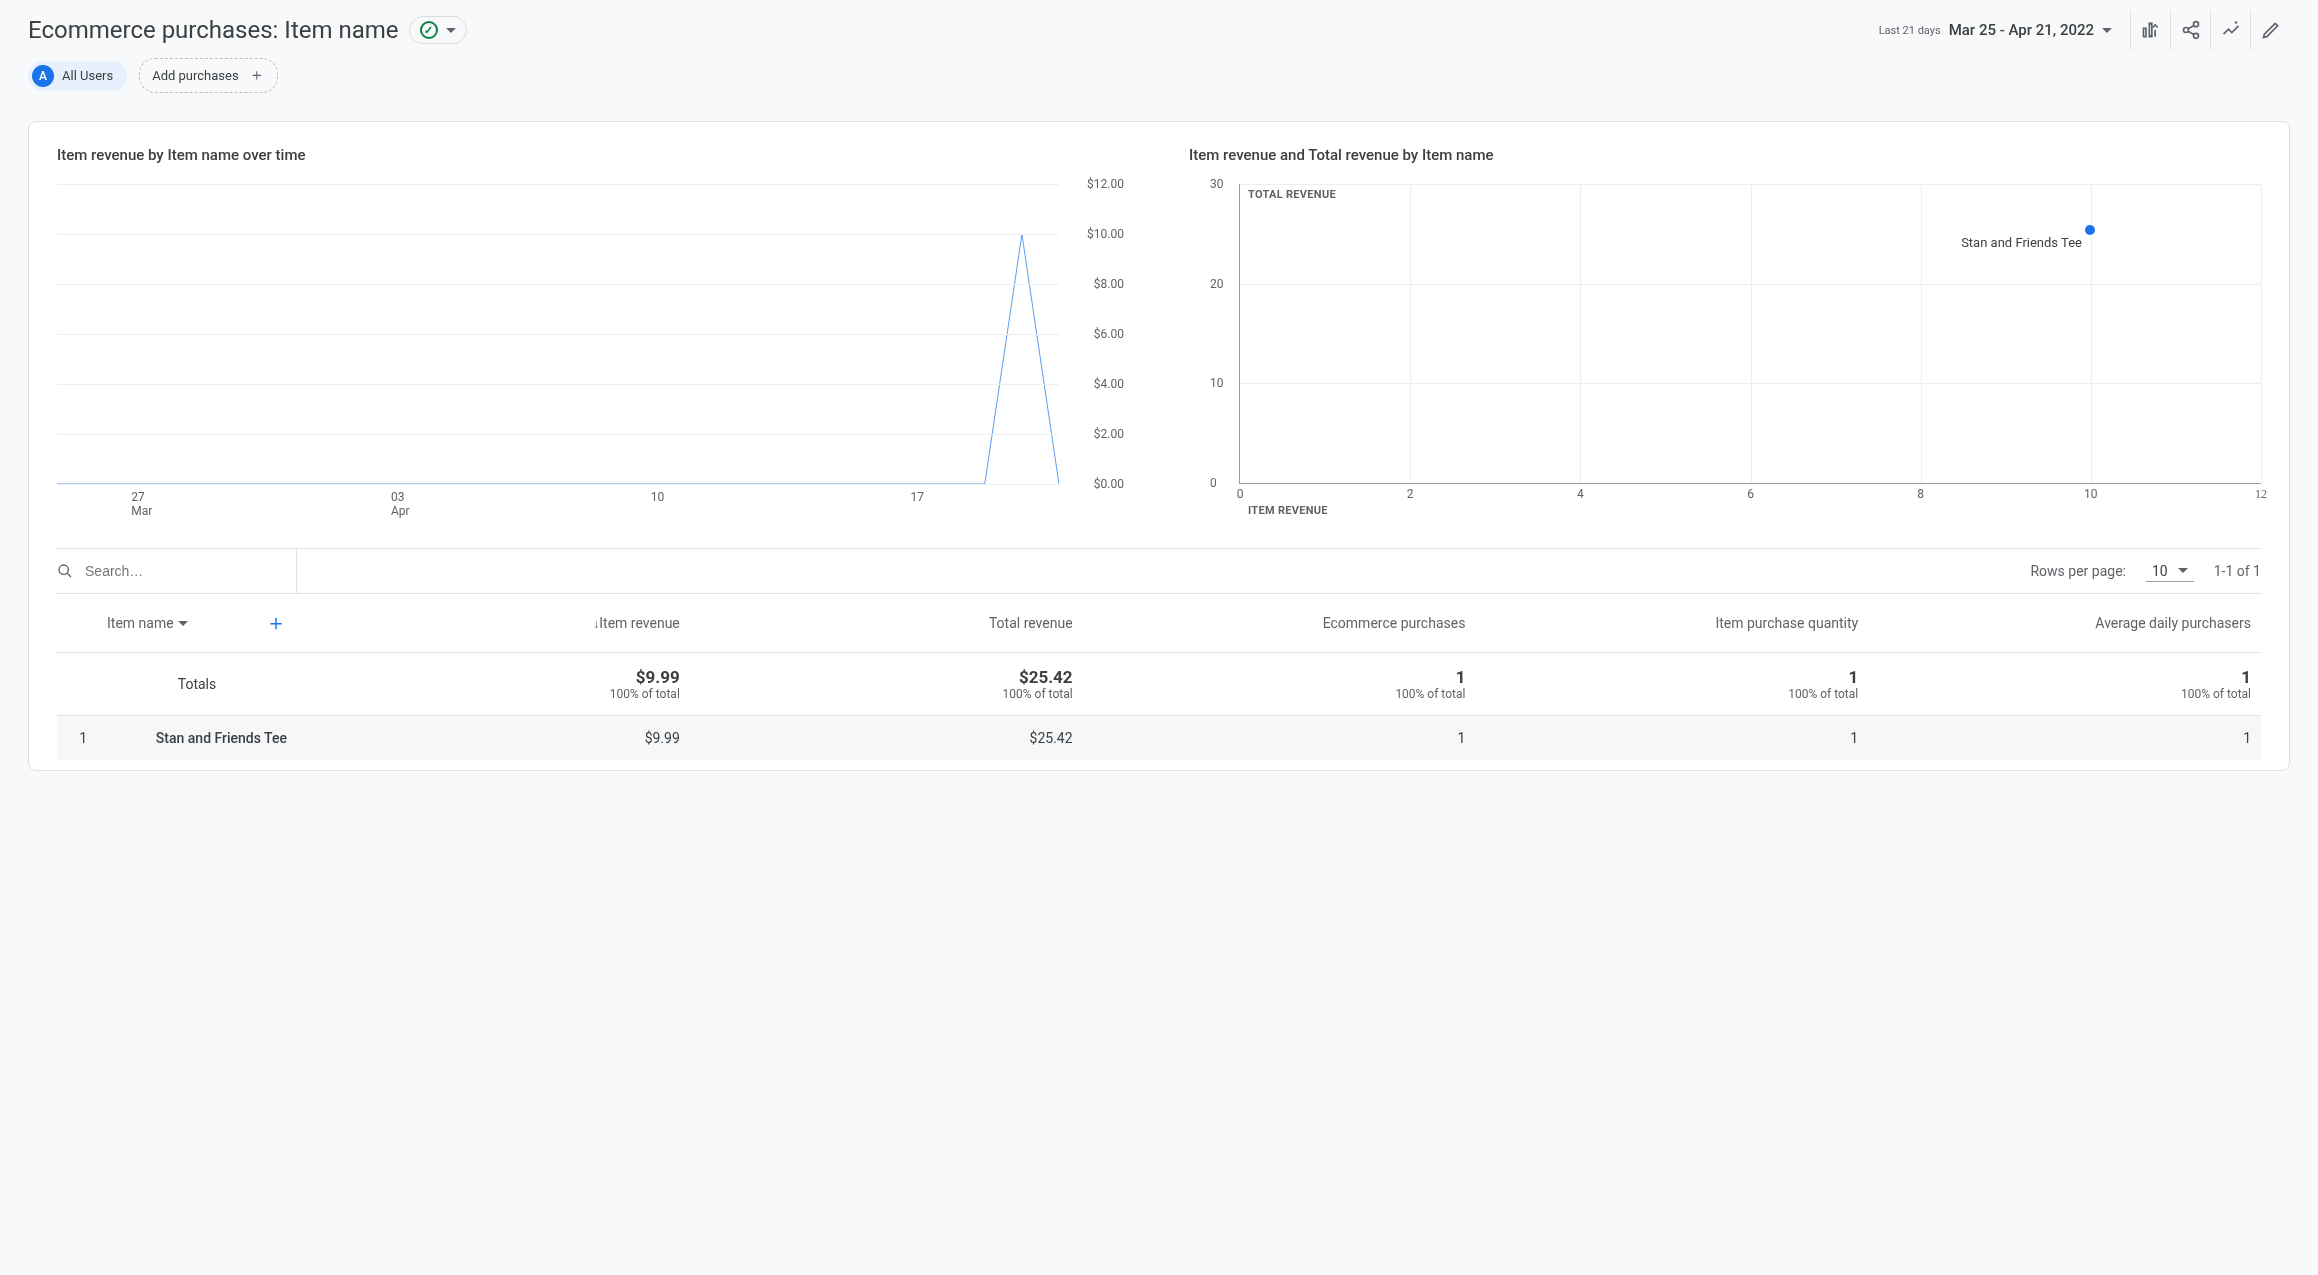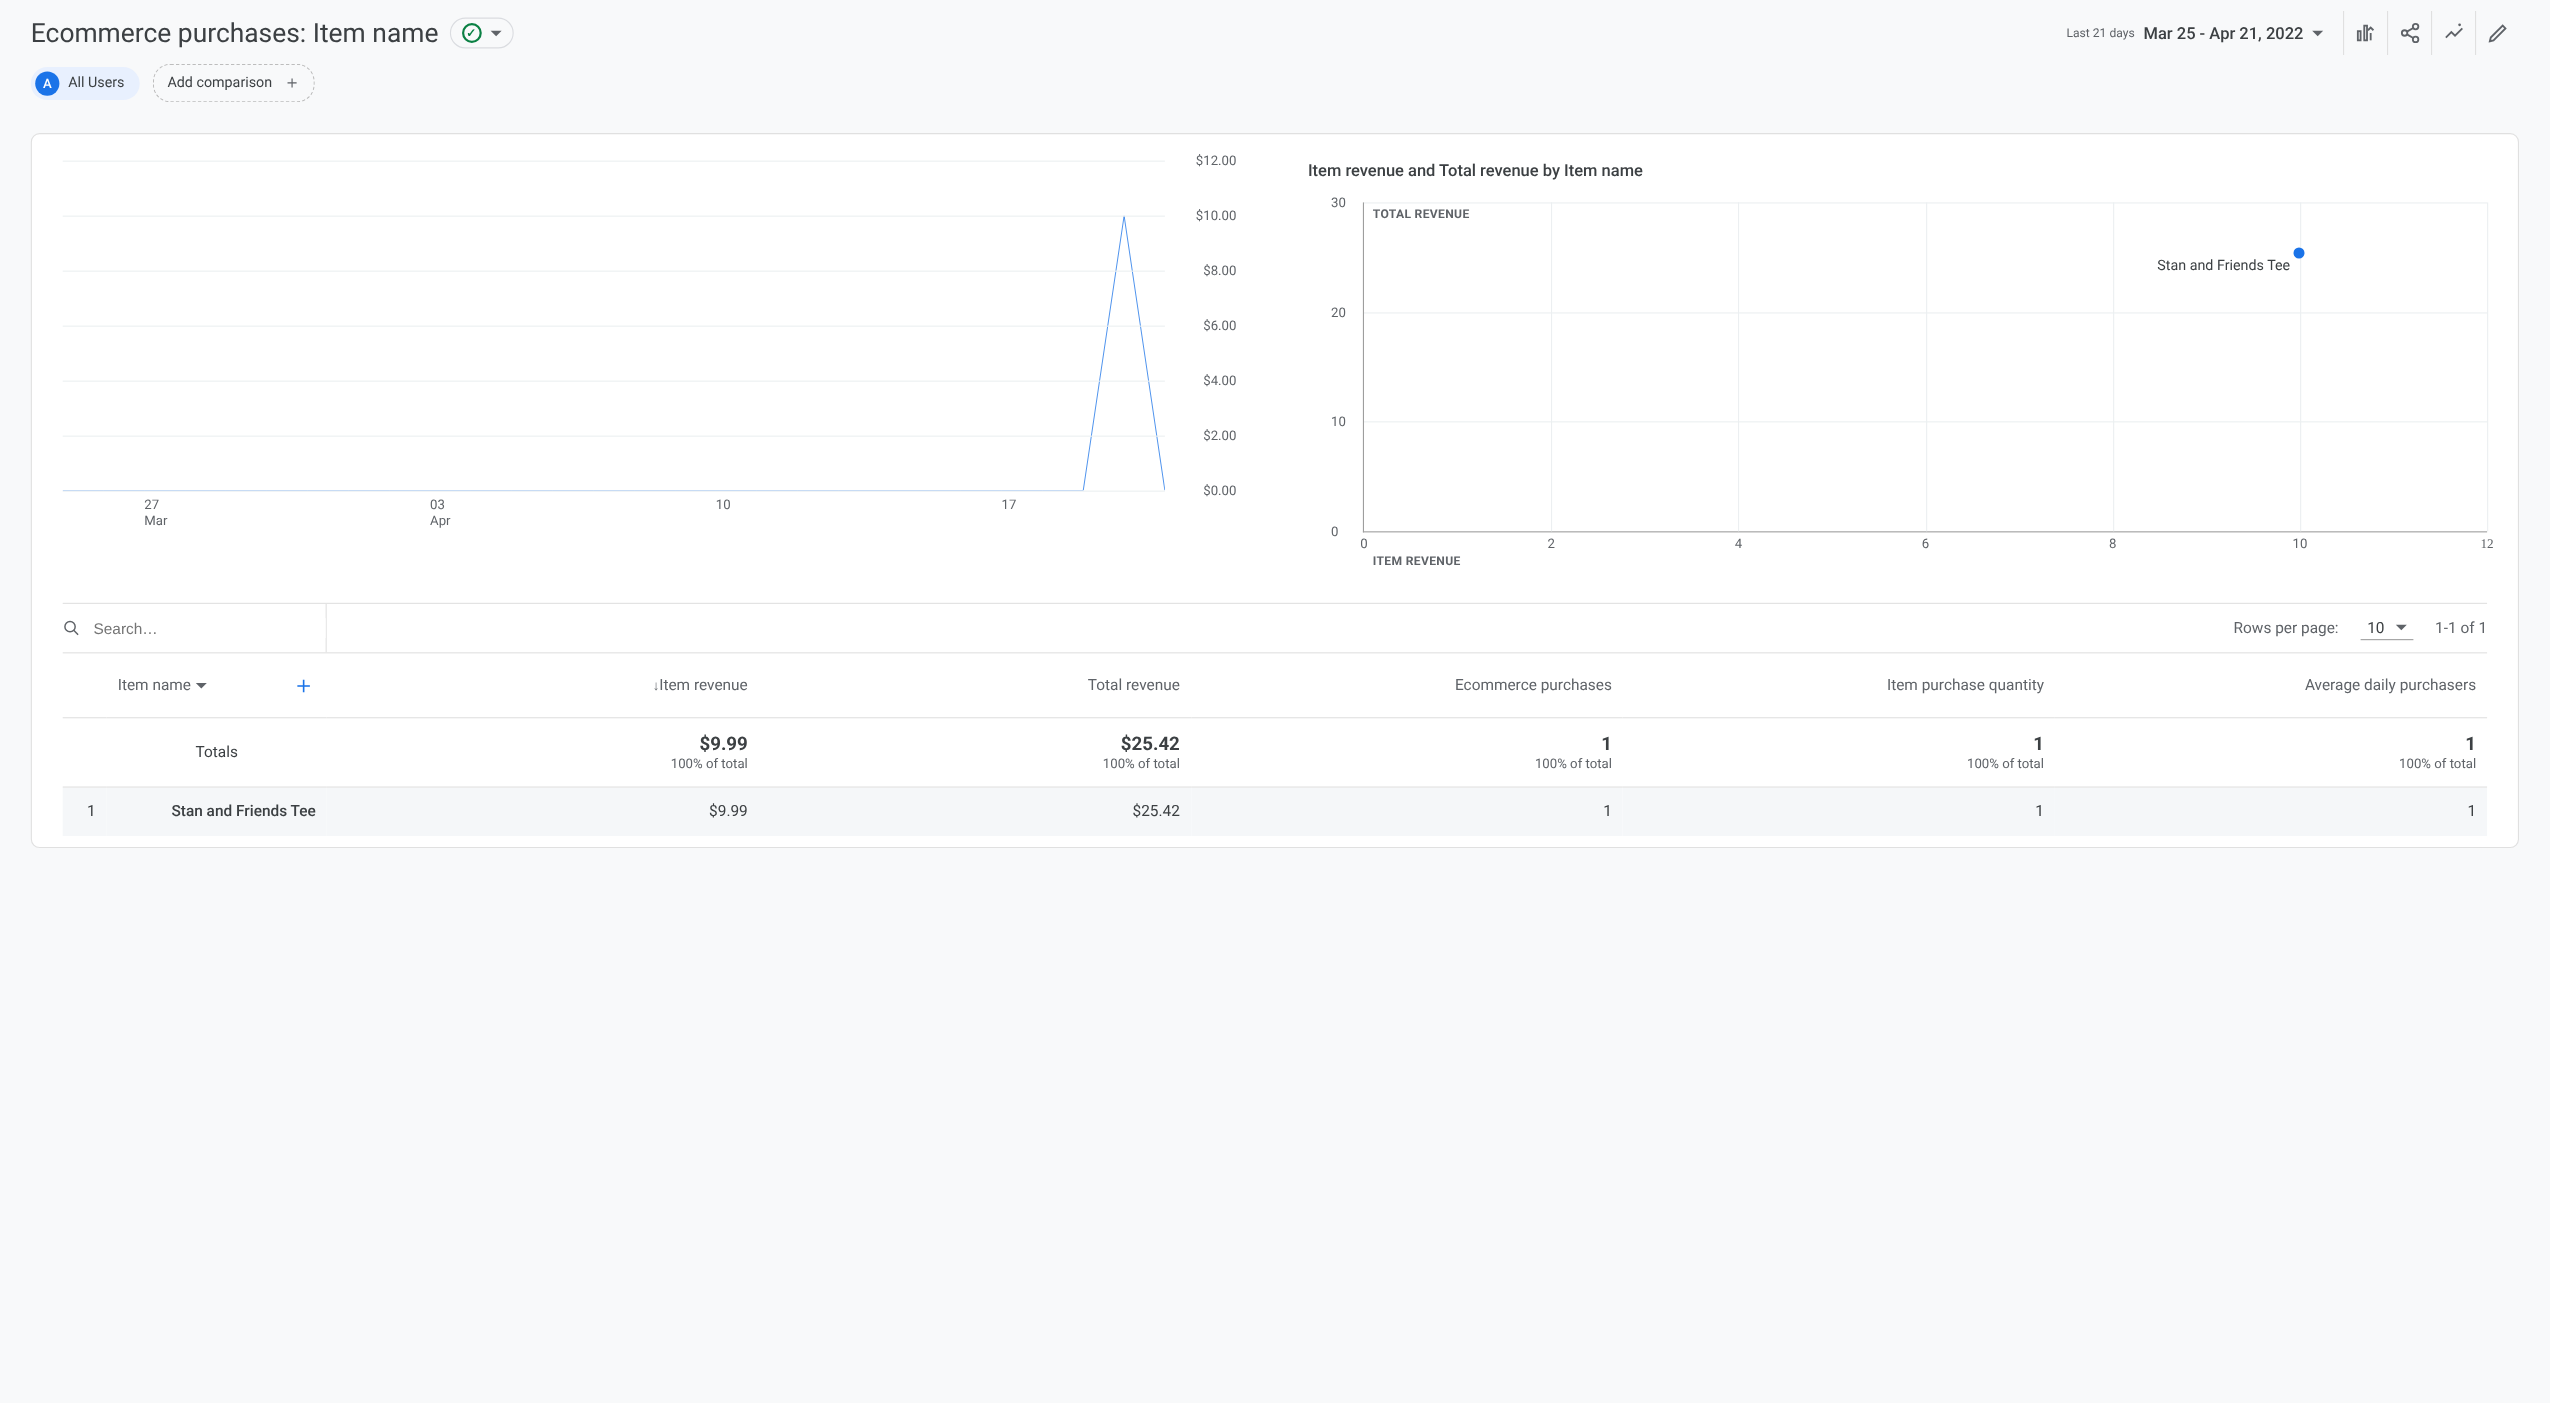--- a/index.html
+++ b/index.html
@@ -393,30 +393,31 @@
     </div>
   </div>
 </div>
 
 <div class="comparison-row">
   <span class="audience-chip">
     <span class="audience-badge">A</span>
     <span>All Users</span>
   </span>
   <span class="add-comparison">
-    <span>Add comparison</span>
+    <span>Add purchases</span>
     <span style="font-size:16px;color:#5f6368;">＋</span>
   </span>
 </div>
 
 <div class="card">
 
   <div class="charts-row">
 
     <div class="chart-col">
+      <div class="chart-title">Item revenue by Item name over time</div>
       <div class="line-chart">
         <div class="line-plot" id="line-plot">
           <svg class="line-svg" id="line-svg" viewBox="0 0 100 100" preserveAspectRatio="none">
               <polyline points="0.00,100.00 3.70,100.00 7.41,100.00 11.11,100.00 14.81,100.00 18.52,100.00 22.22,100.00 25.93,100.00 29.63,100.00 33.33,100.00 37.04,100.00 40.74,100.00 44.44,100.00 48.15,100.00 51.85,100.00 55.56,100.00 59.26,100.00 62.96,100.00 66.67,100.00 70.37,100.00 74.07,100.00 77.78,100.00 81.48,100.00 85.19,100.00 88.89,100.00 92.59,100.00 96.30,16.75 100.00,100.00" fill="none" stroke="#1a73e8" stroke-width="0.7" vector-effect="non-scaling-stroke"></polyline>
             </svg>
         <div class="gridline" style="top: 100%;"></div>
             <div class="y-tick" style="top: 100%;">$0.00</div>
             <div class="gridline" style="top: 83.3333%;"></div>
             <div class="y-tick" style="top: 83.3333%;">$2.00</div>
             <div class="gridline" style="top: 66.6667%;"></div>

